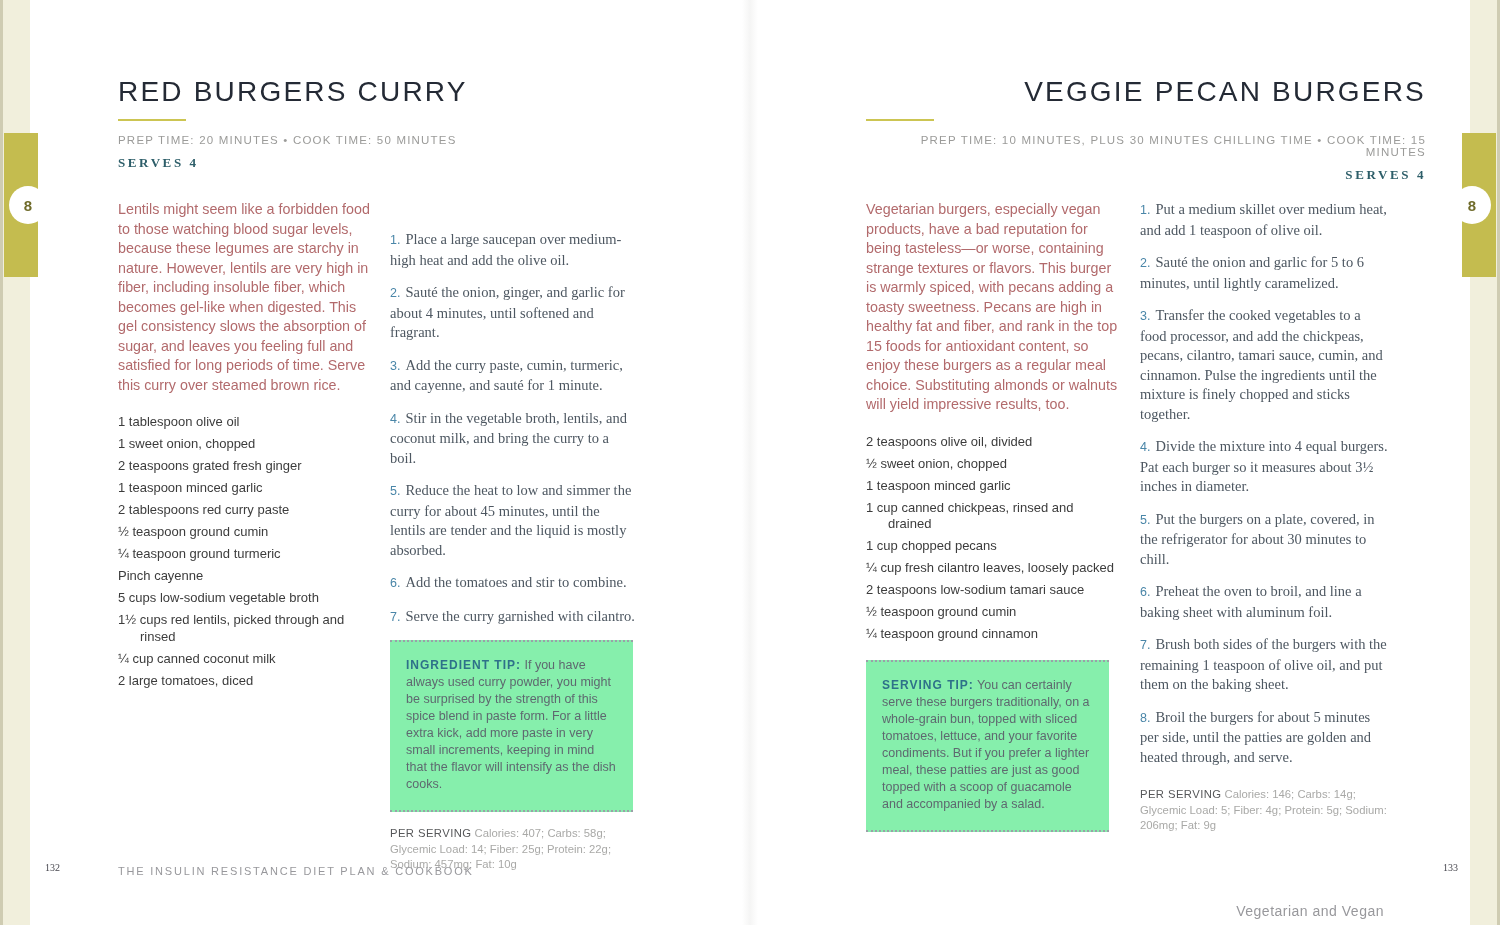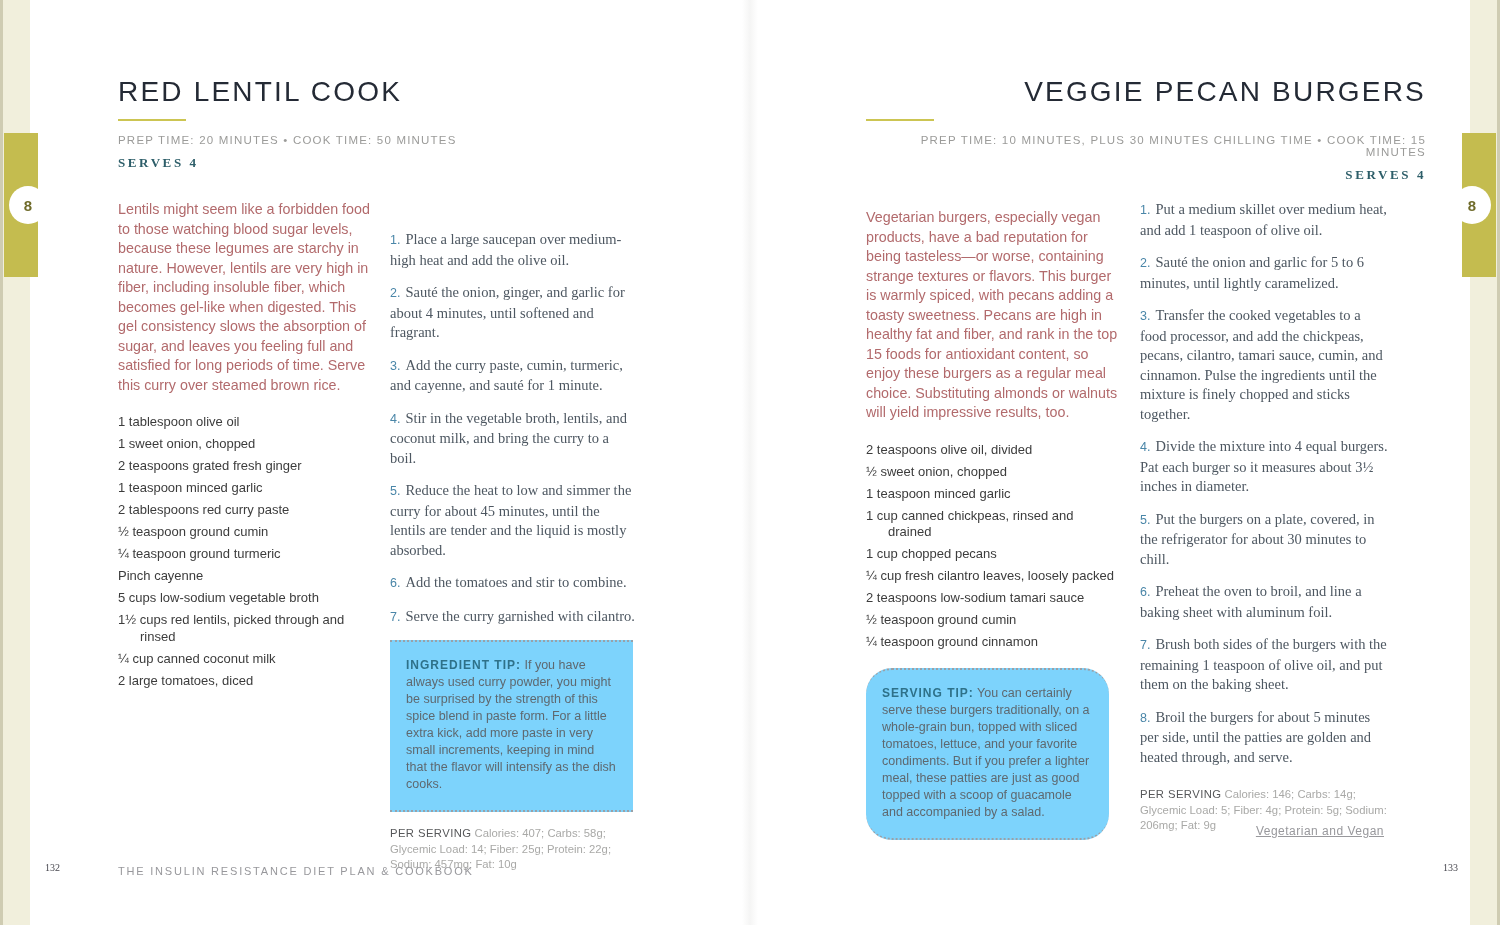--- a/index.html
+++ b/index.html
@@ -49,40 +49,40 @@
   .prep-line { font-size: 11.5px; letter-spacing: 1.2px; color: #9b9b99; }
   .serves {
     font-family: "Liberation Serif", serif; font-weight: bold;
     font-size: 13px; letter-spacing: 2.6px; color: #2d5e69; margin-top: 9px;
   }
 
   
   .col { position: absolute; top: 200px; }
   #l-col1 { left: 118px; width: 258px; }
   #l-col2 { left: 390px; width: 246px; margin-top: 30px; }
-  #r-col1 { left: 866px; width: 252px; margin-top: 8px; }
+  #r-col1 { left: 866px; width: 252px; }
   #r-col2 { left: 1140px; width: 250px; }
 
   .intro {
     margin: 0 0 19px; color: #b26a6c;
     font-size: 14.3px; line-height: 19.5px;
   }
 
   .ing-list { list-style: none; margin: 0; padding: 0; color: #3c3c3c; font-size: 13px; }
   .ing-list li { padding-left: 22px; text-indent: -22px; line-height: 16.5px; margin-bottom: 5.5px; }
 
   .steps { font-family: "Liberation Serif", serif; color: #4d5761; font-size: 14.5px; line-height: 19.5px; }
   .step { margin: 0 0 13px; }
   .step-num {
     font-family: "Liberation Sans", sans-serif;
     color: #4a86a8; font-size: 12.5px; margin-right: 5px;
   }
 
   .tip {
-    width: 243px; background: #7dd3fc;
+    width: 243px; background: #86efac;
     border-top: 2px dotted #9aa1a8; border-bottom: 2px dotted #9aa1a8;
     padding: 15px 16px 17px;
     font-size: 12.5px; line-height: 17px; color: #5e686f;
     margin-top: 4px;
   }
   .tip-label { color: #2e7189; font-weight: bold; letter-spacing: 1px; font-size: 12px; }
 
   .per-serving { margin-top: 14px; width: 250px; font-size: 11.3px; line-height: 15.5px; color: #a9a9a7; }
   .ps-label { color: #57585a; letter-spacing: 0.4px; }
 
@@ -91,22 +91,22 @@
     position: absolute; top: 862px;
     font-family: "Liberation Serif", serif; font-size: 10px; color: #46464e; z-index: 3;
   }
   #pn-left  { left: 45px; }
   #pn-right { right: 42px; }
   .footer-book-title {
     position: absolute; top: 865px; left: 118px;
     font-size: 11px; letter-spacing: 1.8px; color: #98989c;
   }
   .footer-chapter {
-    position: absolute; top: 824px; right: 116px;
-    font-size: 12px; letter-spacing: 0.5px; color: #98989c; text-decoration: underline;
+    position: absolute; top: 903px; right: 116px;
+    font-size: 14px; letter-spacing: 0.5px; color: #98989c;
   }
 </style>
 </head>
 <body>
 
 <div class="edge edge-left"></div>
 <div class="edge edge-right"></div>
 <div class="gutter"></div>
 
 <div class="tab tab-left">
@@ -114,21 +114,21 @@
     <span>8</span>
   </div>
 </div>
 <div class="tab tab-right">
   <div class="tab-circle">
     <span>8</span>
   </div>
 </div>
 
 <div class="recipe-header rh-left">
-  <h1 class="recipe-title">RED LENTIL COOK</h1>
+  <h1 class="recipe-title">RED BURGERS CURRY</h1>
   <div class="title-rule"></div>
   <div class="prep-line">PREP TIME: 20 MINUTES • COOK TIME: 50 MINUTES</div>
   <div class="serves">SERVES 4</div>
 </div>
 
 <div class="col" id="l-col1">
   <p class="intro">Lentils might seem like a forbidden food to those watching blood sugar levels, because these legumes are starchy in nature. However, lentils are very high in fiber, including insoluble fiber, which becomes gel-like when digested. This gel consistency slows the absorption of sugar, and leaves you feeling full and satisfied for long periods of time. Serve this curry over steamed brown rice.</p>
   <ul class="ing-list">
 
       <li>1 tablespoon olive oil</li>
@@ -205,21 +205,21 @@
       <li>1 cup chopped pecans</li>
 
       <li>¼ cup fresh cilantro leaves, loosely packed</li>
 
       <li>2 teaspoons low-sodium tamari sauce</li>
 
       <li>½ teaspoon ground cumin</li>
 
       <li>¼ teaspoon ground cinnamon</li>
     </ul>
-  <div class="tip" style="margin-top:17px;border-radius:26px;">
+  <div class="tip" style="margin-top:17px;">
     <span class="tip-label">SERVING TIP:</span><span> You can certainly serve these burgers traditionally, on a whole-grain bun, topped with sliced tomatoes, lettuce, and your favorite condiments. But if you prefer a lighter meal, these patties are just as good topped with a scoop of guacamole and accompanied by a salad.</span>
   </div>
 </div>
 
 <div class="col" id="r-col2">
   <div class="steps">
 
       <p class="step"><span class="step-num">1.</span><span>Put a medium skillet over medium heat, and add 1 teaspoon of olive oil.</span></p>
 
       <p class="step"><span class="step-num">2.</span><span>Sauté the onion and garlic for 5 to 6 minutes, until lightly caramelized.</span></p>

